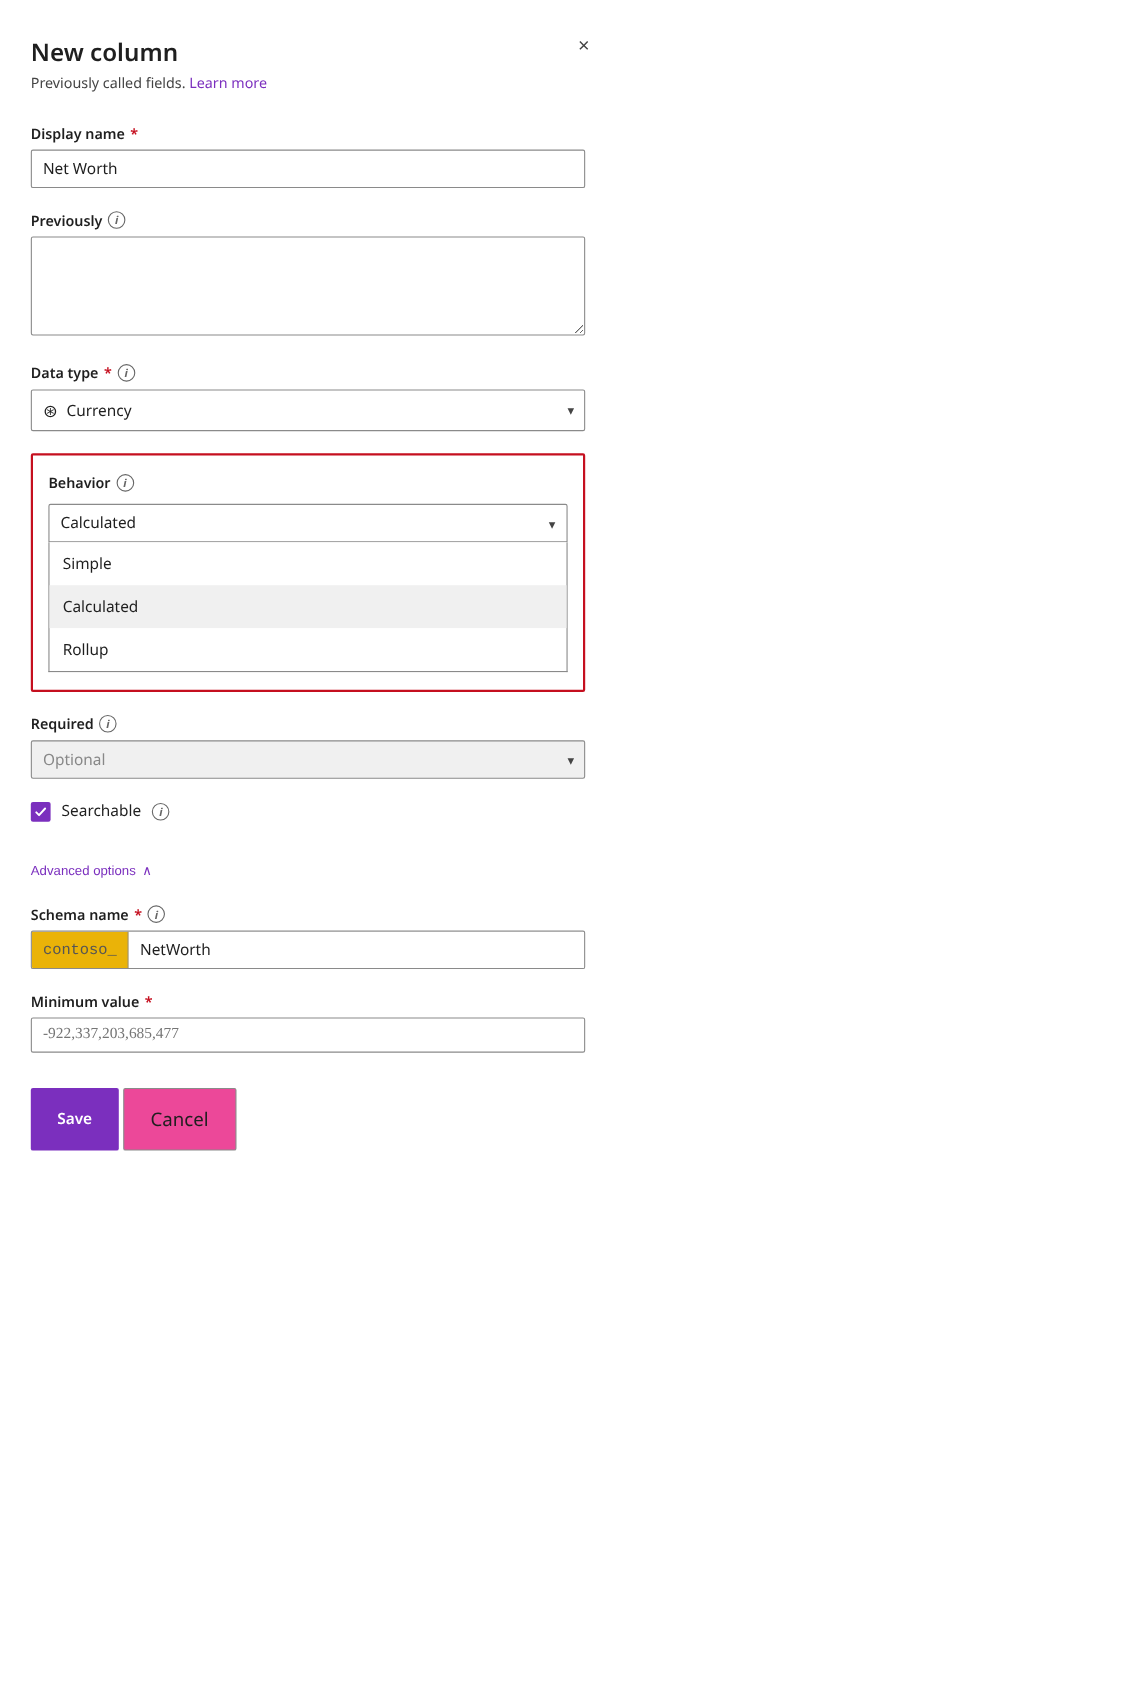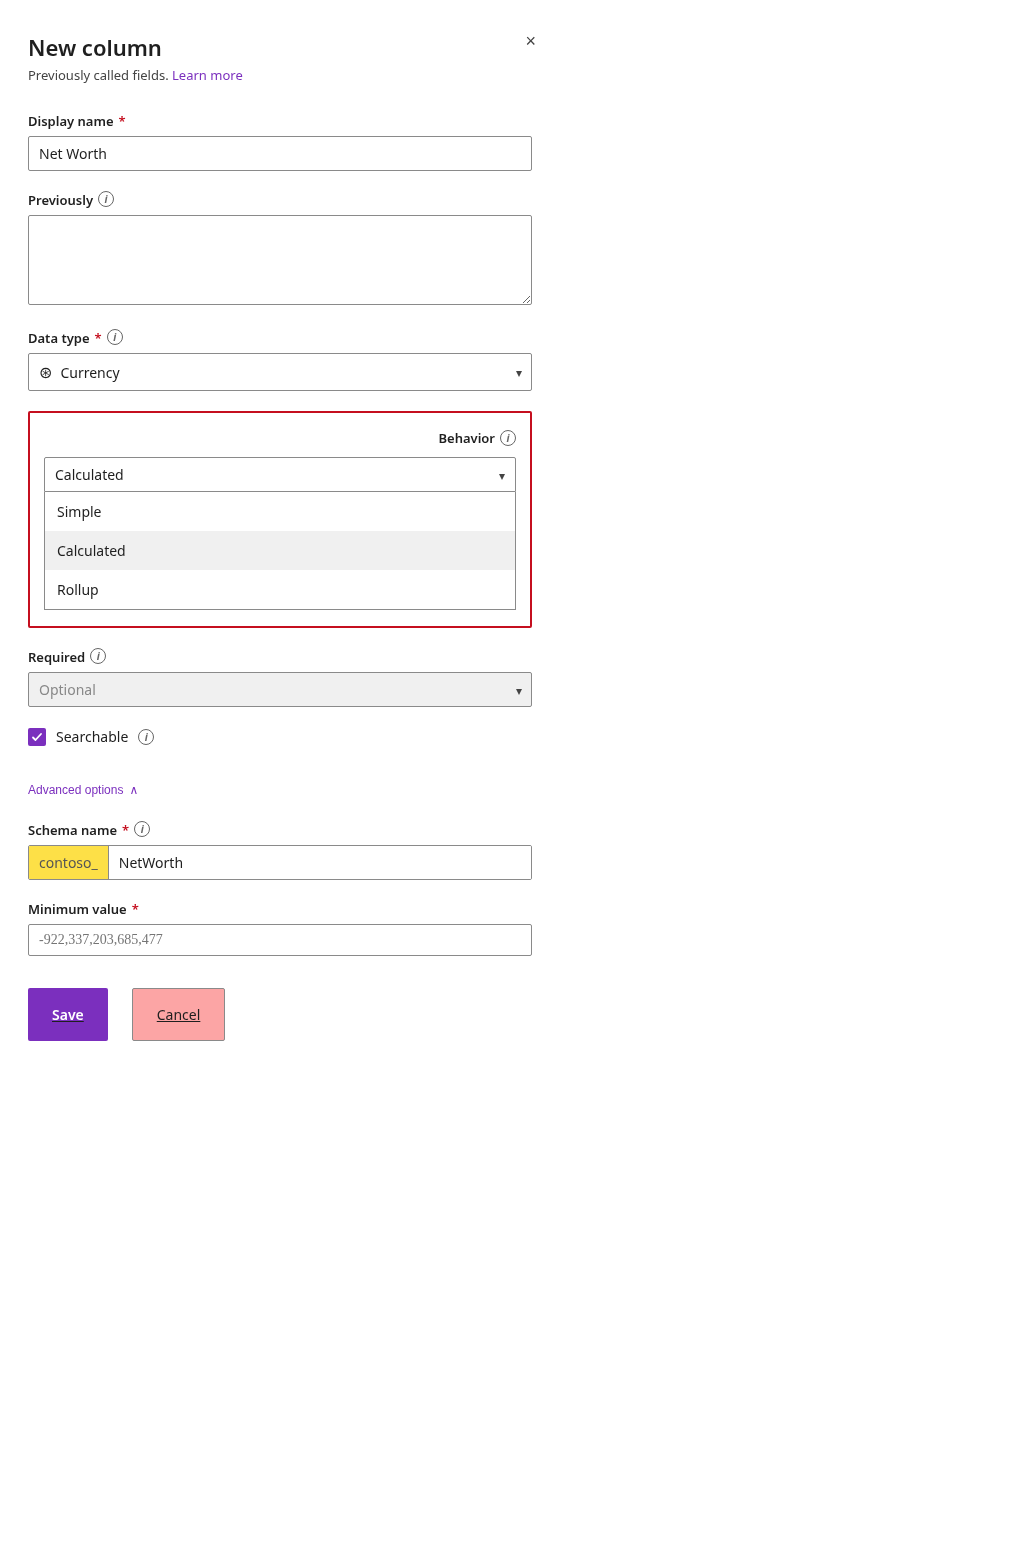--- a/index.html
+++ b/index.html
@@ -45,20 +45,21 @@
     }
     .field-group {
       margin-bottom: 20px;
     }
     .field-label {
       font-size: 13px;
       font-weight: 600;
       color: #1f1f1f;
       margin-bottom: 6px;
       display: flex;
+      align-items: center;
       gap: 5px;
     }
     .required-star {
       color: #c50f1f;
     }
     .info-icon {
       display: inline-flex;
       align-items: center;
       justify-content: center;
       width: 16px;
@@ -137,21 +138,20 @@
       position: relative;
     }
     .behavior-label {
       font-size: 13px;
       font-weight: 600;
       color: #1f1f1f;
       margin-bottom: 10px;
       display: flex;
       align-items: center;
       gap: 5px;
-      justify-content: flex-end;
     }
     
     .dropdown-open {
       position: relative;
     }
     .dropdown-selected {
       width: 100%;
       padding: 7px 36px 7px 10px;
       border: 1px solid #8a8a8a;
       border-radius: 2px 2px 0 0;
@@ -229,28 +229,29 @@
     }
     
     .schema-input-row {
       display: flex;
       align-items: stretch;
       border: 1px solid #8a8a8a;
       border-radius: 2px;
       overflow: hidden;
     }
     .schema-prefix {
-      background: #fde047;
+      background: #eab308;
       padding: 7px 10px;
       font-size: 14px;
       color: #555;
       border-right: 1px solid #8a8a8a;
       white-space: nowrap;
       display: flex;
       align-items: center;
+      font-family: Liberation Mono, monospace;
     }
     .schema-suffix-input {
       flex: 1;
       padding: 7px 10px;
       border: none;
       font-size: 14px;
       font-family: inherit;
       color: #1f1f1f;
       outline: none;
     }
@@ -262,42 +263,41 @@
       border-radius: 2px;
       font-size: 14px;
       font-family: Liberation Serif, serif;
       color: #aaa;
       background: #fff;
       outline: none;
     }
     
     .button-row {
       display: flex;
-      gap: 24px;
+      gap: 4px;
       margin-top: 32px;
-      text-decoration: underline;
     }
     .save-btn {
       background: #7b2fbe;
       color: #fff;
       border: none;
       border-radius: 2px;
       padding: 9px 24px;
       font-size: 14px;
       font-weight: 600;
       font-family: inherit;
       cursor: pointer;
     }
     .cancel-btn {
-      background: #fca5a5;
+      background: #ec4899;
       color: #1f1f1f;
       border: 1px solid #8a8a8a;
       border-radius: 2px;
       padding: 16px 24px;
-      font-size: 14px;
+      font-size: 17px;
       font-family: inherit;
       cursor: pointer;
     }
   </style>
 </head>
 <body>
 
 <div class="panel">
 
   <button class="close-btn">

